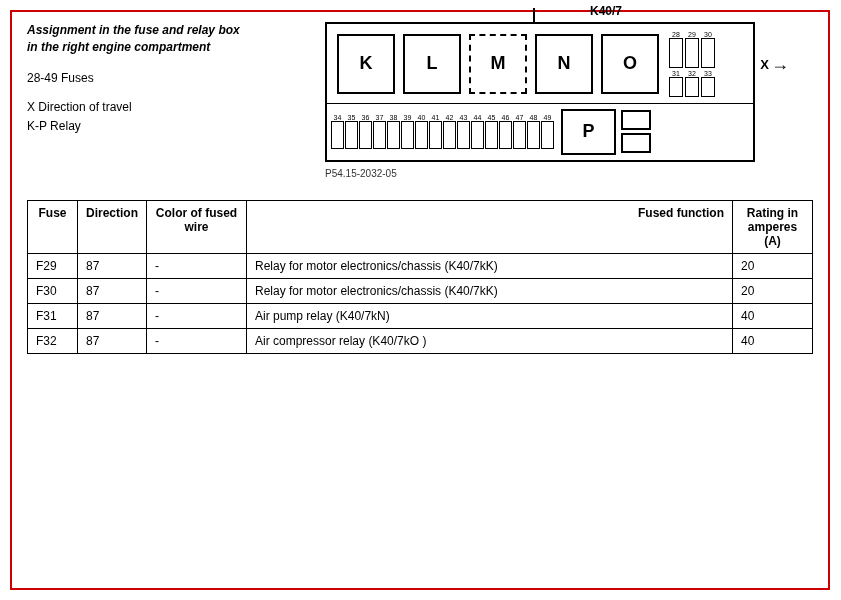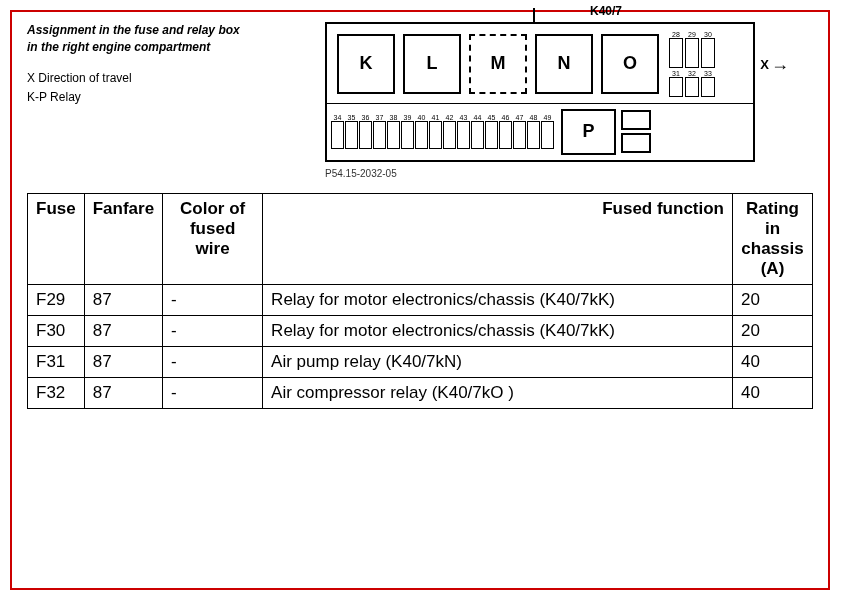--- a/index.html
+++ b/index.html
@@ -108,22 +108,22 @@
       text-align: left;
       margin-top: 6px;
       margin-right: 0;
       color: #333;
       width: 430px;
     }
     
     .fuse-table {
       width: 100%;
       border-collapse: collapse;
-      margin-top: 14px;
-      font-size: 17px;
+      margin-top: 21px;
+      font-size: 12px;
     }
     .fuse-table th, .fuse-table td {
       border: 1px solid #000;
       padding: 5px 8px;
       vertical-align: top;
     }
     .fuse-table th {
       font-weight: bold;
       background: #fff;
     }
@@ -135,20 +135,21 @@
   </style>
 </head>
 <body>
 
 <div class="outer-border">
   <div class="top-section">
 
     <div class="left-info">
       <div class="title">Assignment in the fuse and relay box in the right engine compartment</div>
       <div class="details">
+        <div>28-49 Fuses</div>
         <div style="margin-top:10px;">X Direction of travel</div>
         <div>K-P Relay</div>
       </div>
     </div>
 
     <div class="diagram-area">
       <div style="position:relative; width:430px;">
         <div class="diagram-label-k407" style="position:absolute; left:185px; top:-18px;">K40/7</div>
 
         <div style="position:absolute; left:208px; top:-14px; width:2px; height:14px; background:#000;"></div>
@@ -283,24 +284,24 @@
         </div>
         <div class="diagram-image-ref">P54.15-2032-05</div>
       </div>
     </div>
   </div>
 
   <table class="fuse-table">
     <thead>
       <tr>
         <th class="col-fuse">Fuse</th>
-        <th class="col-terminal">Fanfare</th>
+        <th class="col-terminal">Direction</th>
         <th class="col-color">Color of fused wire</th>
         <th class="col-function">Fused function</th>
-        <th class="col-rating">Rating in chassis (A)</th>
+        <th class="col-rating">Rating in amperes (A)</th>
       </tr>
     </thead>
     <tbody id="table-body">
         <tr>
     <td>F29</td>
     <td>87</td>
     <td>-</td>
     <td>Relay for motor electronics/chassis (K40/7kK)</td>
     <td>20</td>
   </tr>

